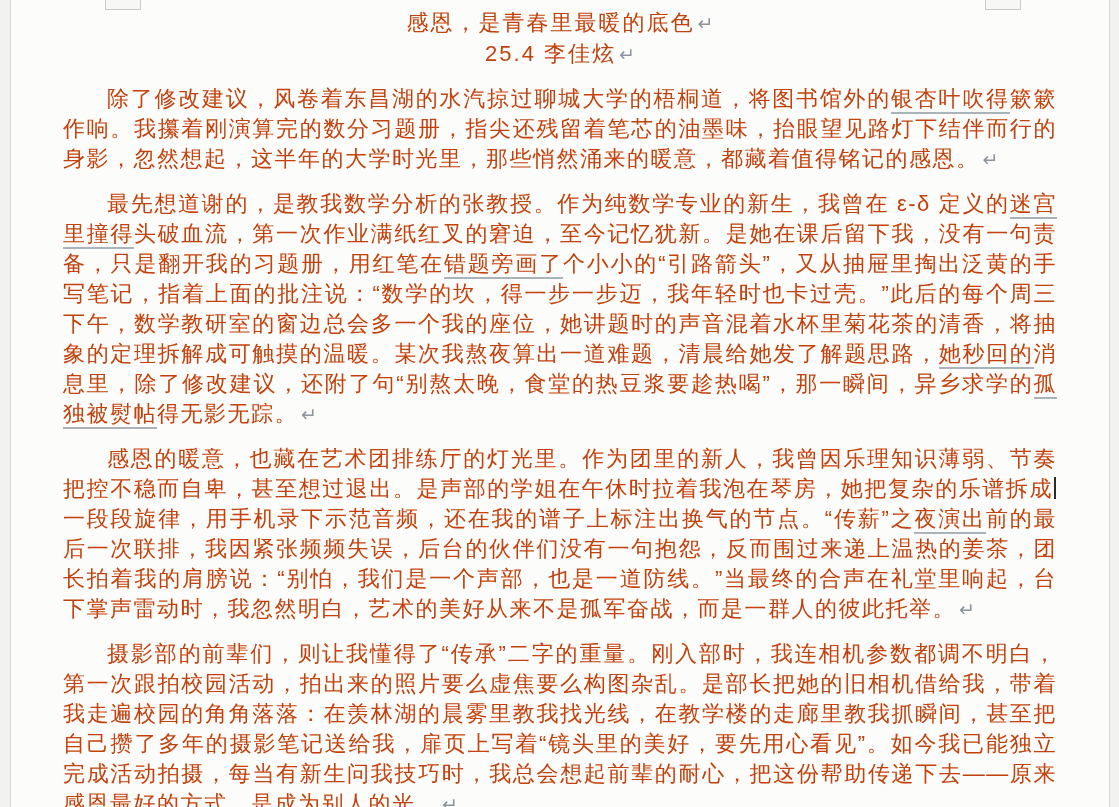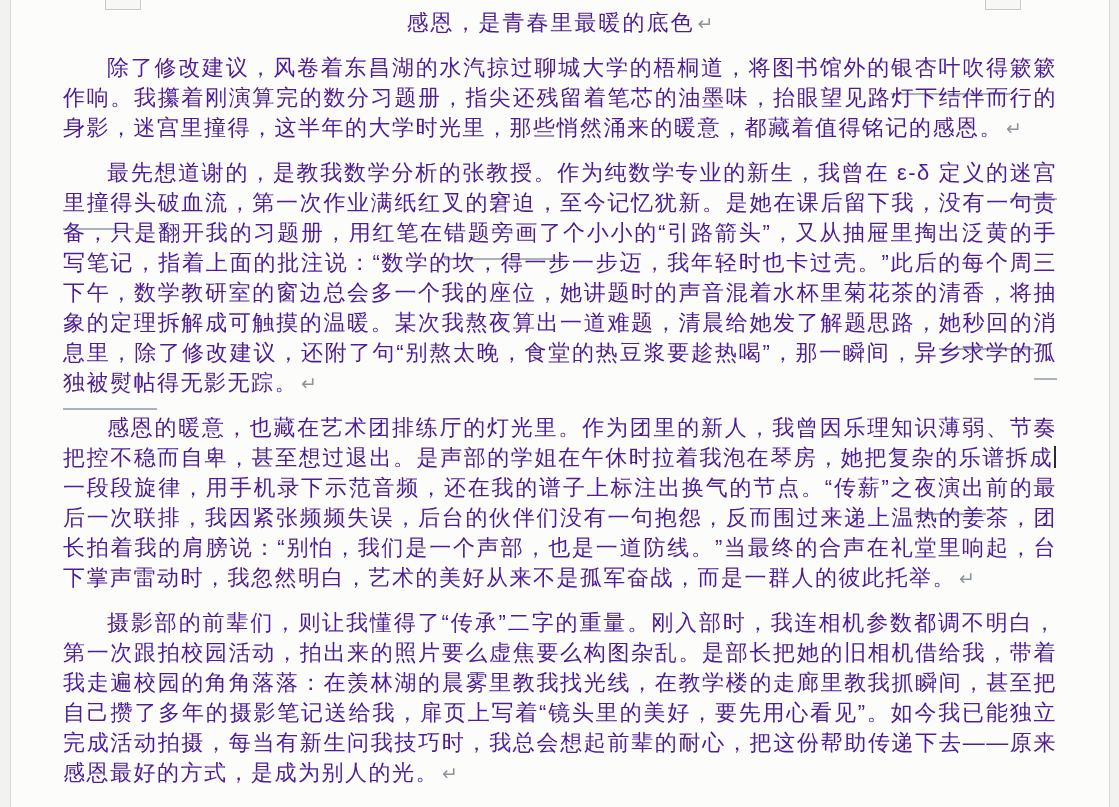--- a/index.html
+++ b/index.html
@@ -48,24 +48,24 @@
     white-space: nowrap;
   }
   .para {
     margin: 14px 0 0 0;
     font-size: 22px;
     line-height: 30px;
     letter-spacing: 1.5px;
     text-align: justify;
     text-indent: 2em;
   }
-  .seg { color: #4c1d95; }
+  .seg { color: #c2410c; }
   .u-run {
     border-bottom: 2px solid #aab2ba;
-    padding-bottom: 13px;
+    padding-bottom: 1px;
   }
   .pmark {
     color: #8d949c;
     font-size: 19px;
     letter-spacing: 0;
     padding-left: 3px;
   }
   .caret {
     display: inline-block;
     width: 2px;
@@ -79,22 +79,23 @@
 <body>
 
 <div class="page">
   <div class="corner-mark left"></div>
   <div class="corner-mark right"></div>
 
   <div class="content">
 
     <div class="doc-title"><span class="seg">感恩，是青春里最暖的底色</span><span class="pmark">↵</span></div>
 
+    <div class="doc-byline"><span class="seg">25.4 李佳炫</span><span class="pmark">↵</span></div>
 
-    <p class="para"><span class="seg">除了修改建议，风卷着东昌湖的水汽掠过聊城大学的梧桐道，将图书馆外的</span><span class="seg u-run">银杏叶吹得</span><span class="seg">簌簌作响。我攥着刚演算完的数分习题册，指尖还残留着笔芯的油墨味，抬眼望见路灯下结伴而行的身影，迷宫里撞得，这半年的大学时光里，那些悄然涌来的暖意，都藏着值得铭记的感恩。</span><span class="pmark">↵</span></p>
+    <p class="para"><span class="seg">除了修改建议，风卷着东昌湖的水汽掠过聊城大学的梧桐道，将图书馆外的</span><span class="seg u-run">银杏叶吹得</span><span class="seg">簌簌作响。我攥着刚演算完的数分习题册，指尖还残留着笔芯的油墨味，抬眼望见路灯下结伴而行的身影，忽然想起，这半年的大学时光里，那些悄然涌来的暖意，都藏着值得铭记的感恩。</span><span class="pmark">↵</span></p>
 
     <p class="para"><span class="seg">最先想道谢的，是教我数学分析的张教授。作为纯数学专业的新生，我曾在 ε-δ 定义的</span><span class="seg u-run">迷宫里撞得</span><span class="seg">头破血流，第一次作业满纸红叉的窘迫，至今记忆犹新。是她在课后留下我，没有一句责备，只是翻开我的习题册，用红笔在</span><span class="seg u-run">错题旁画了</span><span class="seg">个小小的“引路箭头”，又从抽屉里掏出泛黄的手写笔记，指着上面的批注说：“数学的坎，得一步一步迈，我年轻时也卡过壳。”此后的每个周三下午，数学教研室的窗边总会多一个我的座位，她讲题时的声音混着水杯里菊花茶的清香，将抽象的定理拆解成可触摸的温暖。某次我熬夜算出一道难题，清晨给她发了解题思路，</span><span class="seg u-run">她秒回的</span><span class="seg">消息里，除了修改建议，还附了句“别熬太晚，食堂的热豆浆要趁热喝”，那一瞬间，异乡求学的</span><span class="seg u-run">孤独被熨帖</span><span class="seg">得无影无踪。</span><span class="pmark">↵</span></p>
 
     <p class="para"><span class="seg">感恩的暖意，也藏在艺术团排练厅的灯光里。作为团里的新人，我曾因乐理知识薄弱、节奏把控不稳而自卑，甚至想过退出。是声部的学姐在午休时拉着我泡在琴房，她把复杂的乐谱拆成</span><span class="caret"></span><span class="seg">一段段旋律，用手机录下示范音频，还在我的谱子上标注出换气的节点。“传薪”之</span><span class="seg u-run">夜演出</span><span class="seg">前的最后一次联排，我因紧张频频失误，后台的伙伴们没有一句抱怨，反而围过来递上温热的姜茶，团长拍着我的肩膀说：“别怕，我们是一个声部，也是一道防线。”当最终的合声在礼堂里响起，台下掌声雷动时，我忽然明白，艺术的美好从来不是孤军奋战，而是一群人的彼此托举。</span><span class="pmark">↵</span></p>
 
     <p class="para"><span class="seg">摄影部的前辈们，则让我懂得了“传承”二字的重量。刚入部时，我连相机参数都调不明白，第一次跟拍校园活动，拍出来的照片要么虚焦要么构图杂乱。是部长把她的旧相机借给我，带着我走遍校园的角角落落：在羡林湖的晨雾里教我找光线，在教学楼的走廊里教我抓瞬间，甚至把自己攒了多年的摄影笔记送给我，扉页上写着“镜头里的美好，要先用心看见”。如今我已能独立完成活动拍摄，每当有新生问我技巧时，我总会想起前辈的耐心，把这份帮助传递下去——原来感恩最好的方式，是成为别人的光。</span><span class="pmark">↵</span></p>
 
   </div>
 </div>
 

